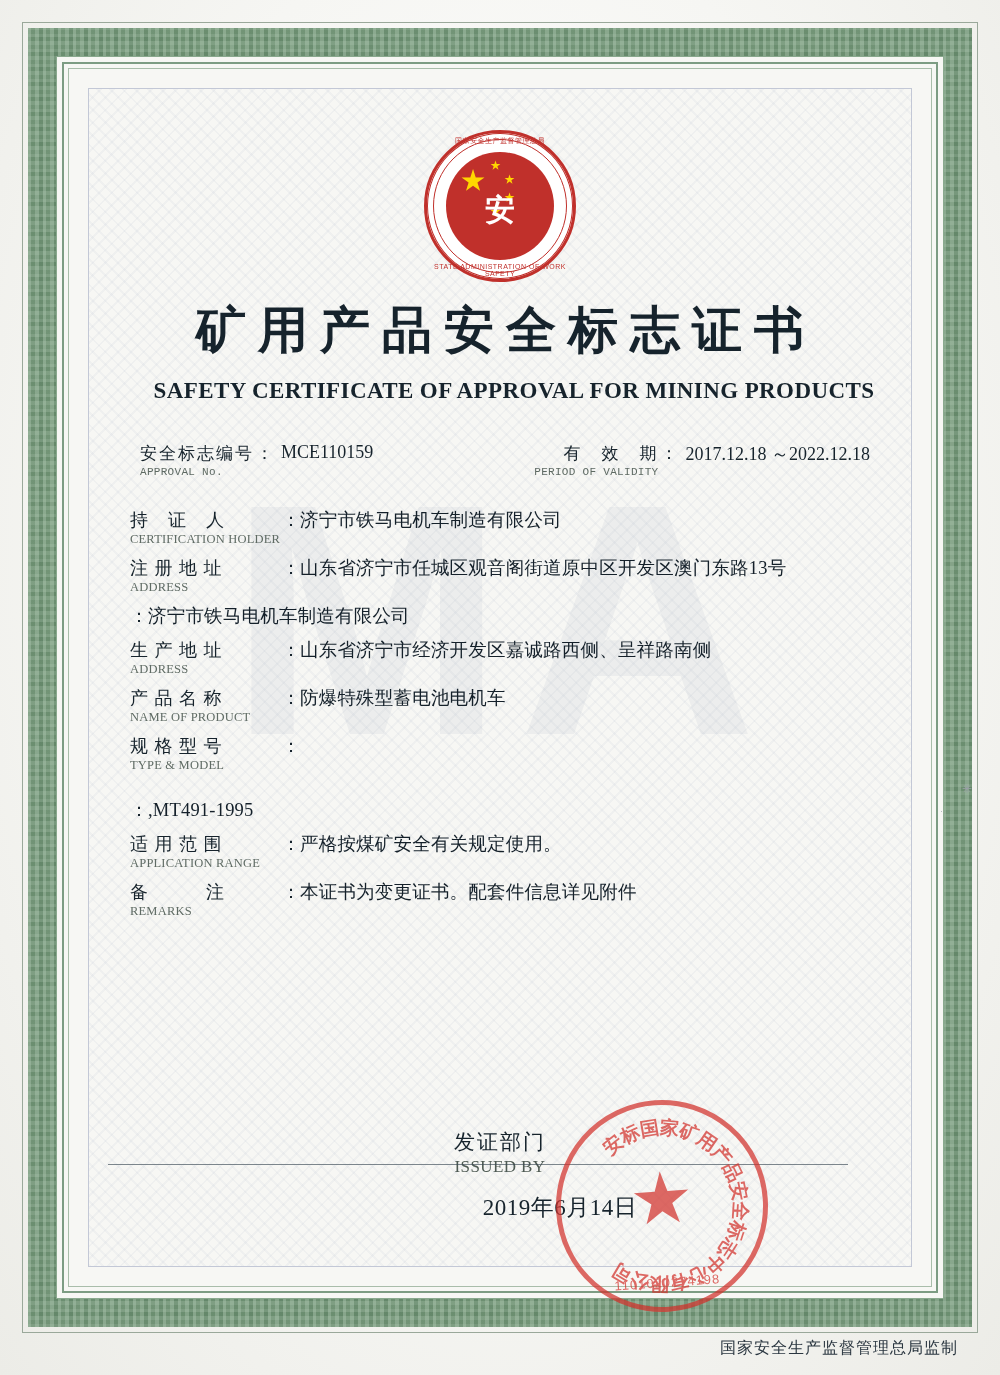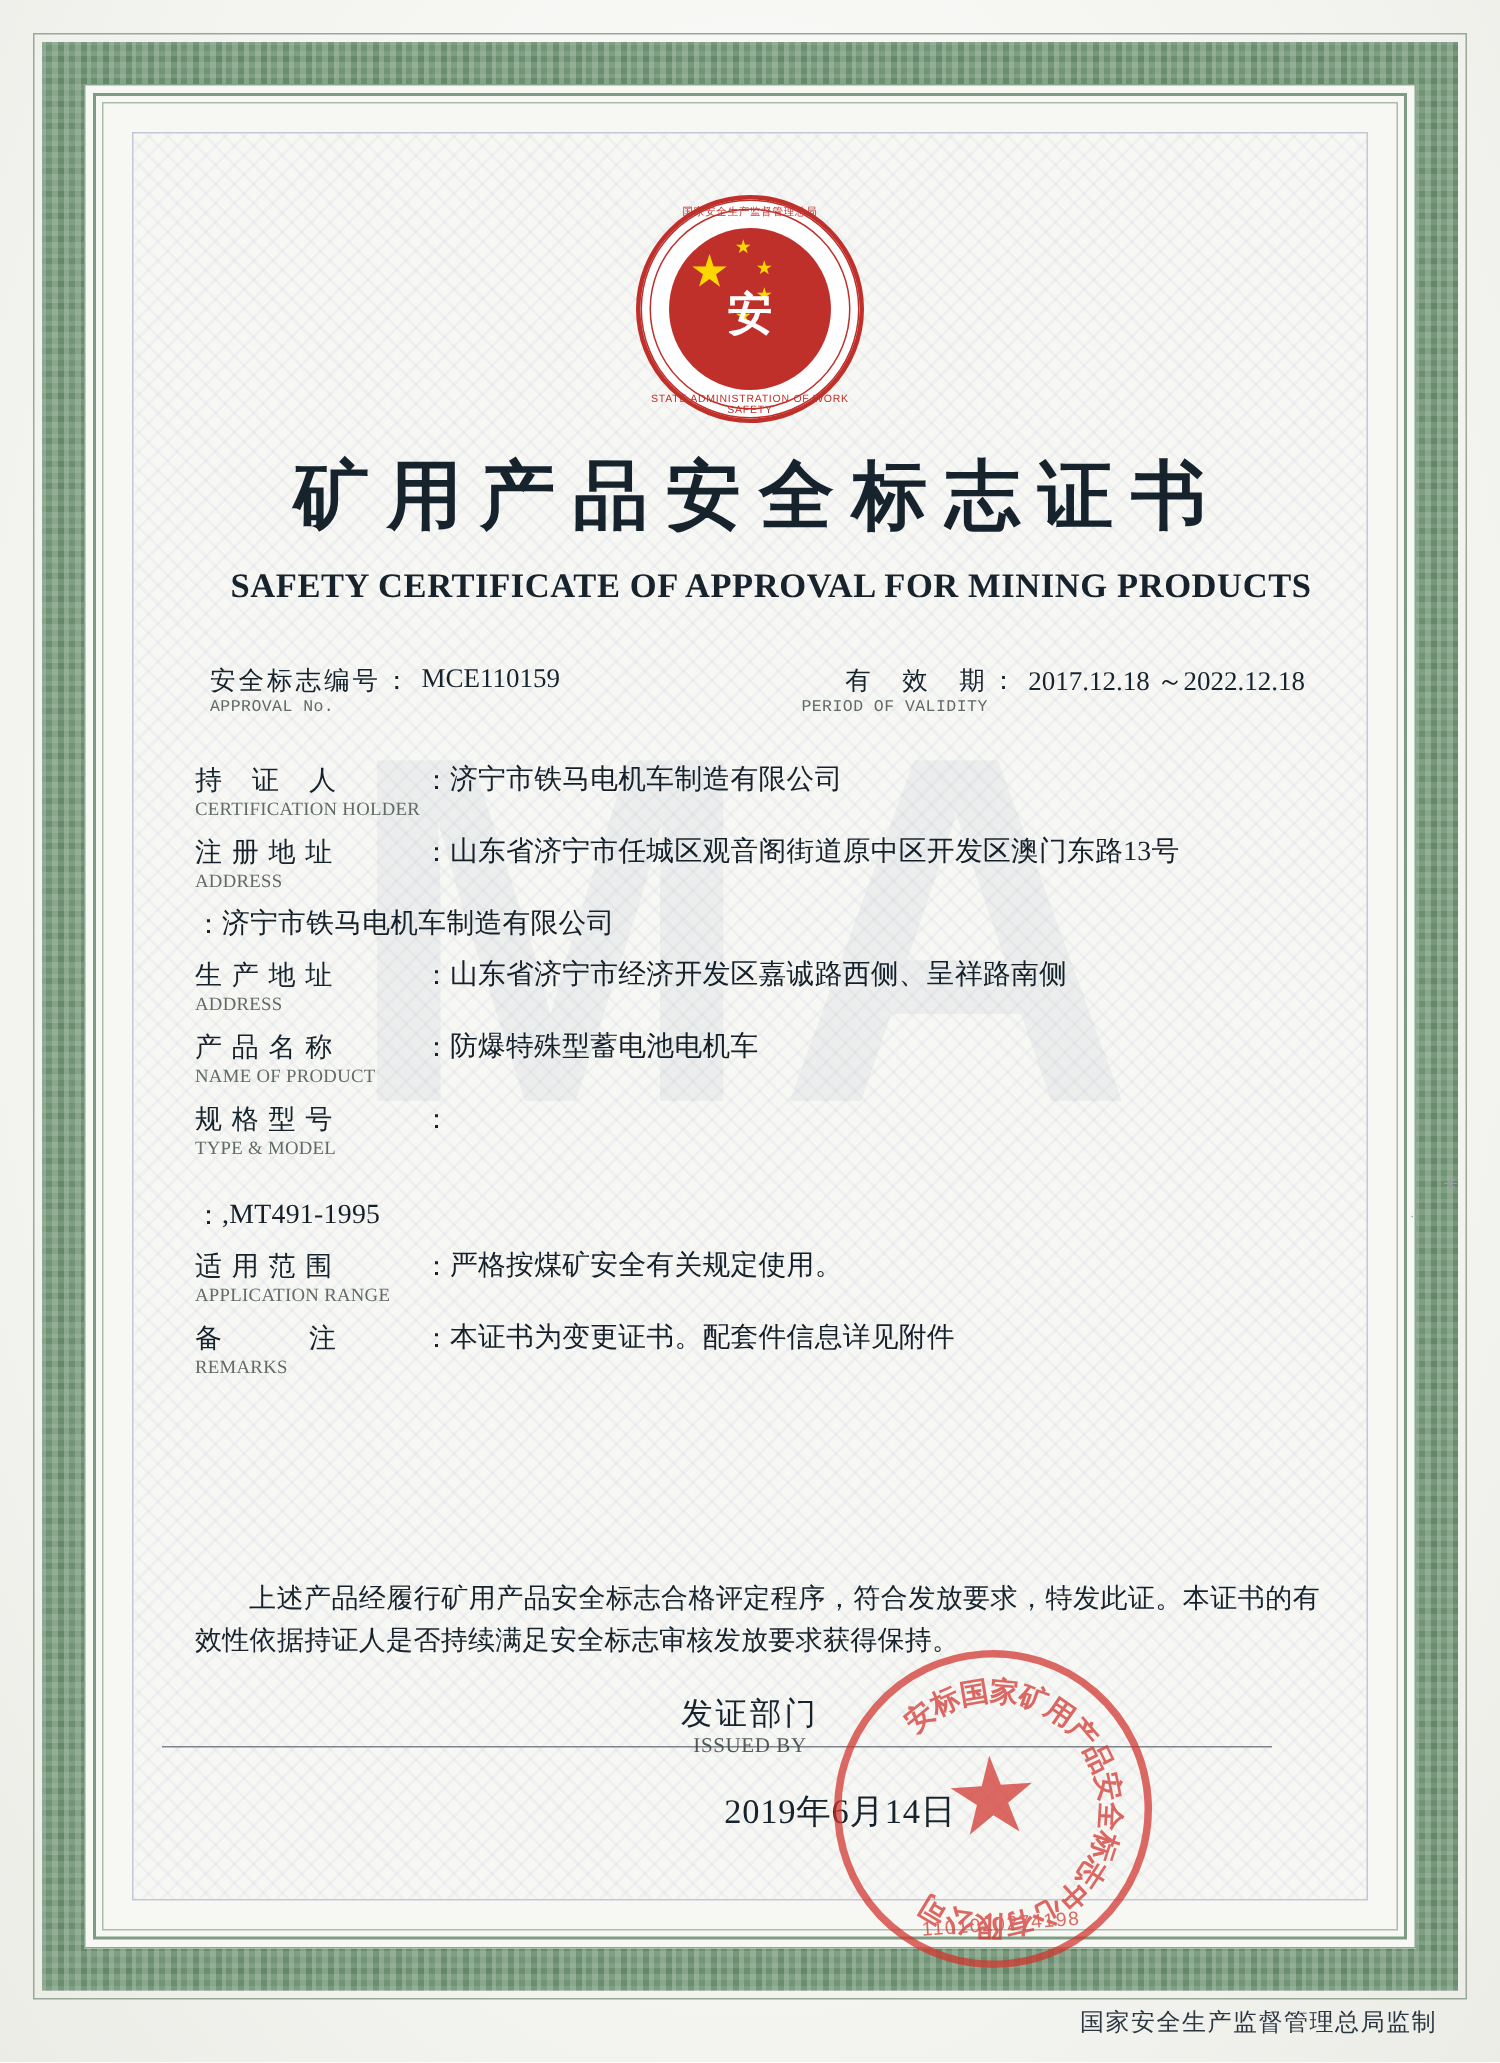--- a/index.html
+++ b/index.html
@@ -304,21 +304,21 @@
     left: 0; right: 0;
     top: 1128px;
     text-align: center;
   }
   .issued-cn {
     font-size: 21px;
     letter-spacing: 2px;
     color: #16232c;
   }
   .issued-en {
-    font-size: 14px;
+    font-size: 17px;
     color: #4e5a53;
     letter-spacing: .4px;
     margin-top: 1px;
   }
   .issue-date {
     position: absolute;
     left: 0; right: 0;
     top: 1192px;
     text-align: center;
     font-size: 23px;
@@ -530,21 +530,20 @@
       <div class="labels">
         <div class="label-cn">备　　　注</div>
         <div class="label-en">REMARKS</div>
       </div>
       <div class="colon">：</div>
       <div class="value">本证书为变更证书。配套件信息详见附件</div>
     </div>
 
   </div>
 
-  <div class="statement">上述产品经履行矿用产品安全标志合格评定程序，符合发放要求，特发此证。本证书的有效性依据持证人是否持续满足安全标志审核发放要求获得保持。</div>
 
   <div class="issued">
     <div class="issued-cn">发证部门</div>
     <div class="issued-en">ISSUED BY</div>
   </div>
   <div class="sig-line"></div>
   <div class="issue-date">2019年6月14日</div>
 
   <div class="seal">
     <div class="seal-ring"></div>

